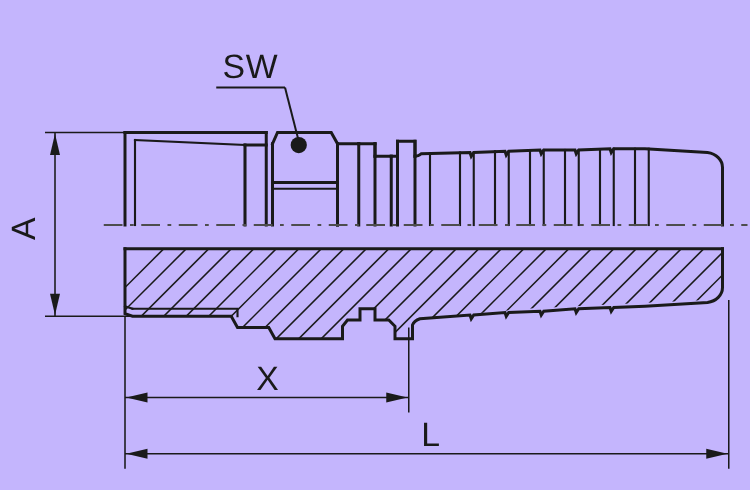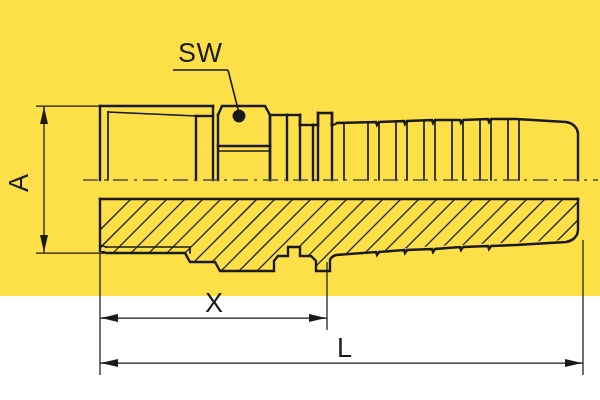--- a/index.html
+++ b/index.html
@@ -9,22 +9,22 @@
   }
   body {
     width: 600px;
     height: 400px;
     overflow: hidden;
     font-family: "Liberation Sans", sans-serif;
   }
   #drawing-root {
     position: relative;
     width: 600px;
-    height: 296px;
-    background: #fde047;
+    height: 392px;
+    background: #c4b5fd;
   }
   svg#tech-drawing {
     display: block;
     width: 600px;
     height: 400px;
   }
   .outline {
     fill: none;
     stroke: #1a1a1a;
     stroke-width: 2.4;

